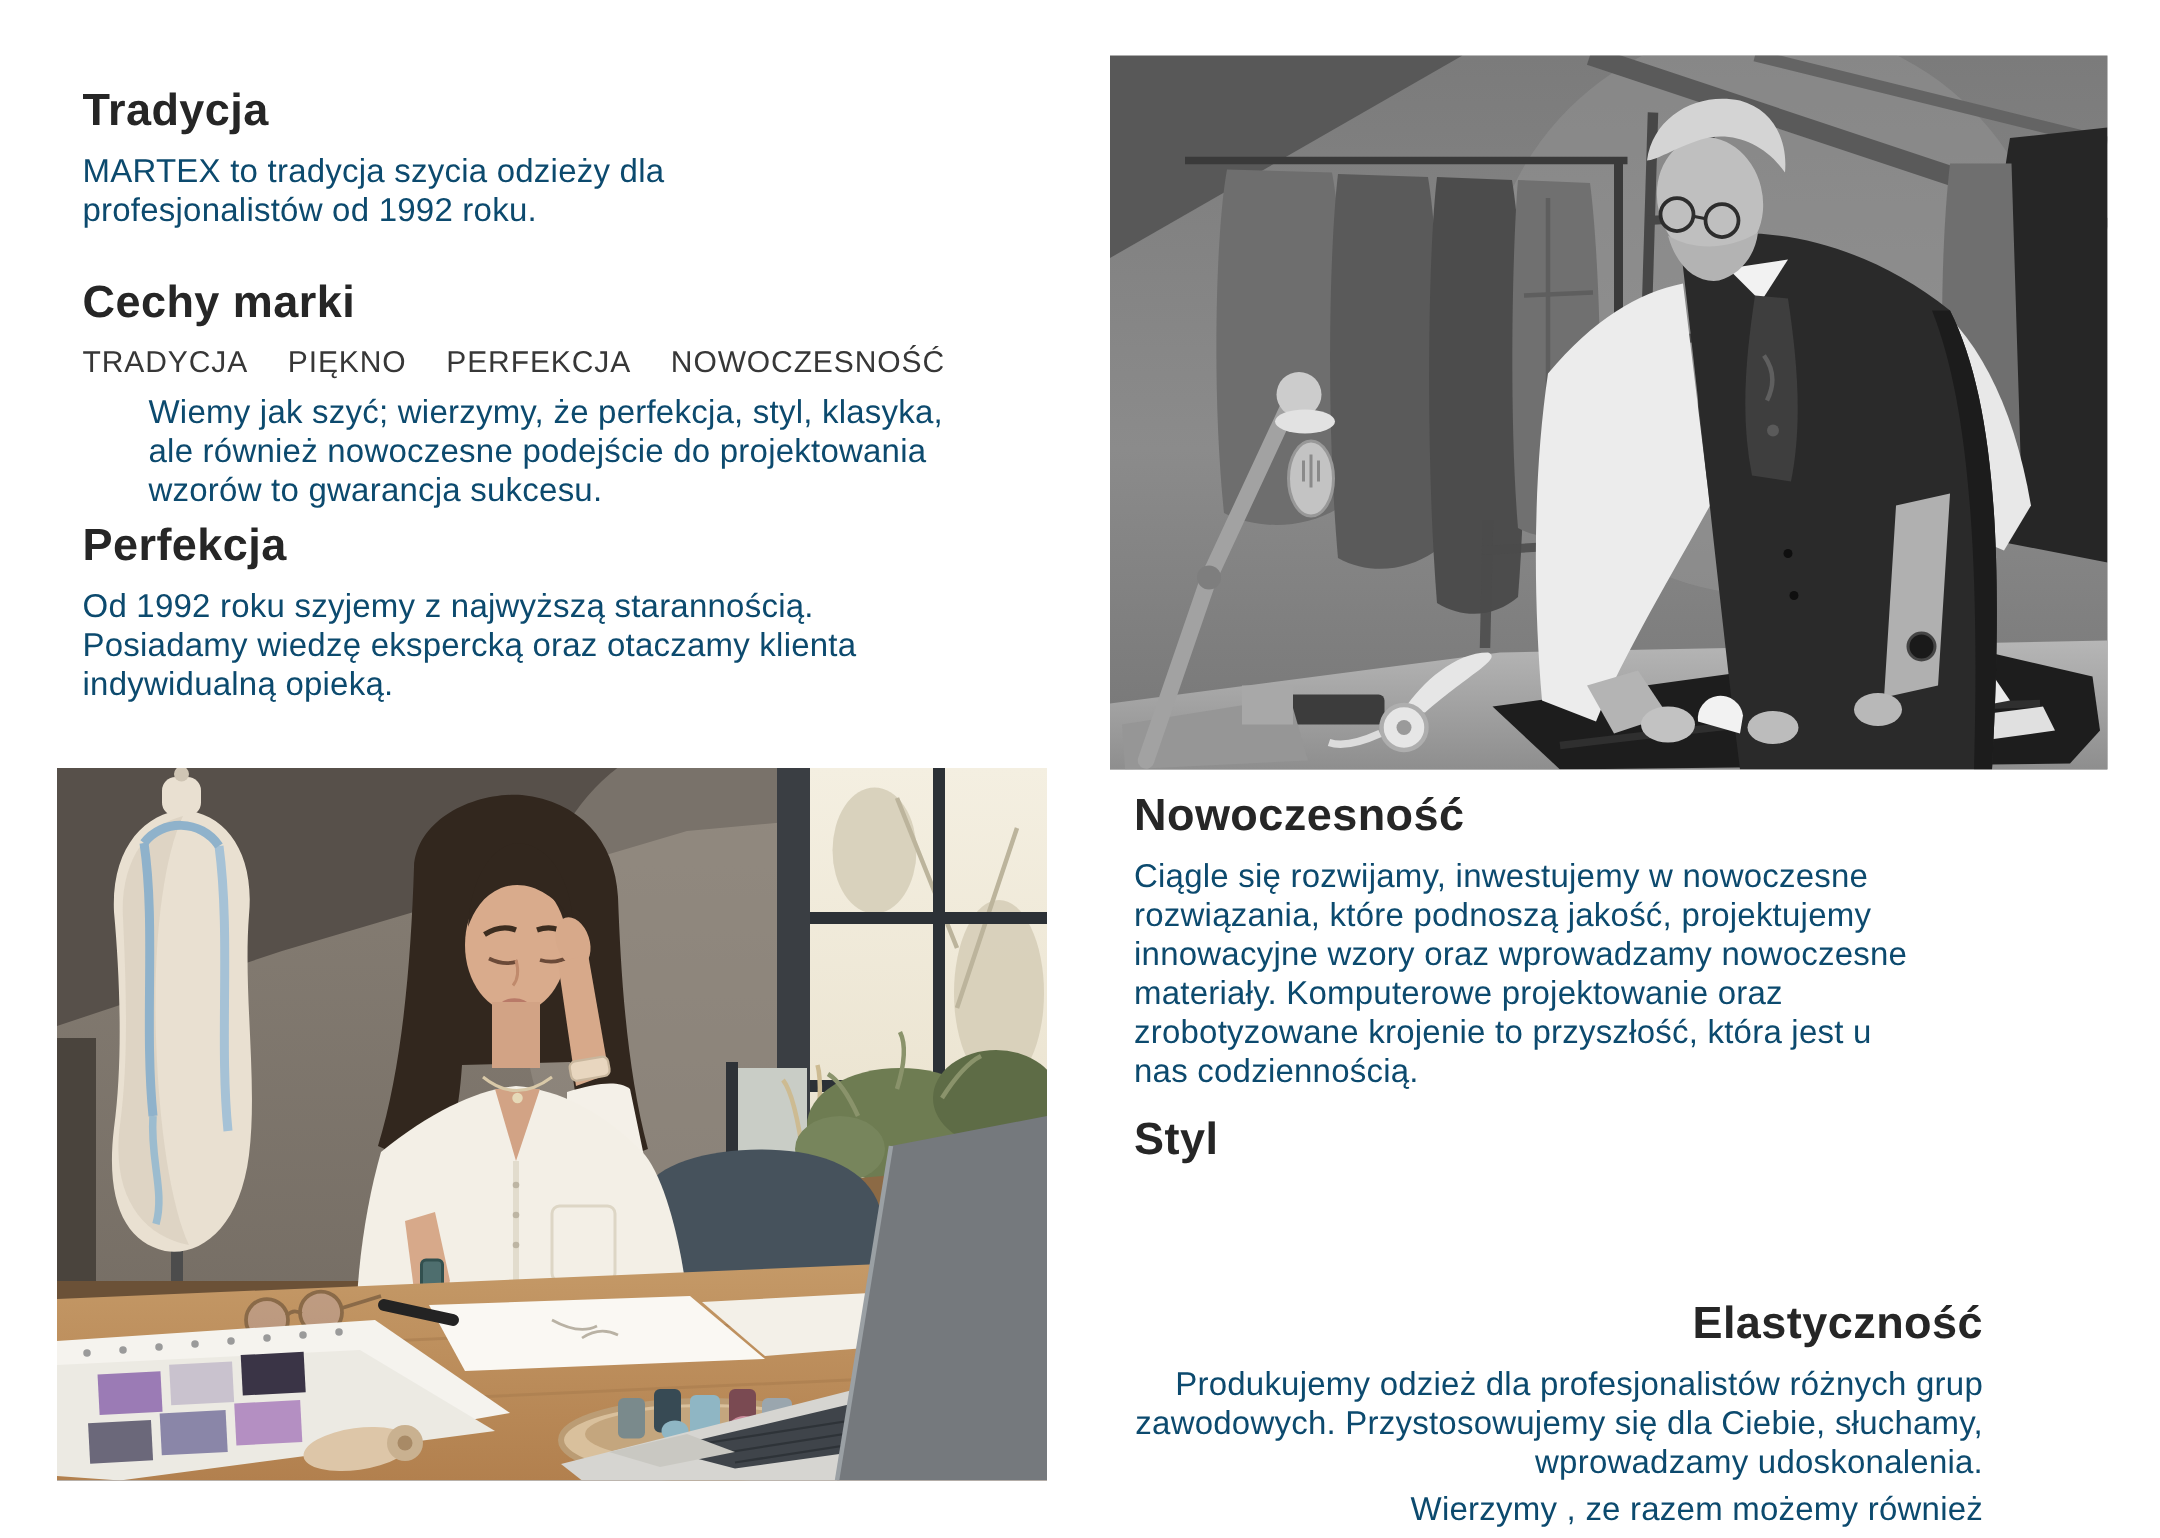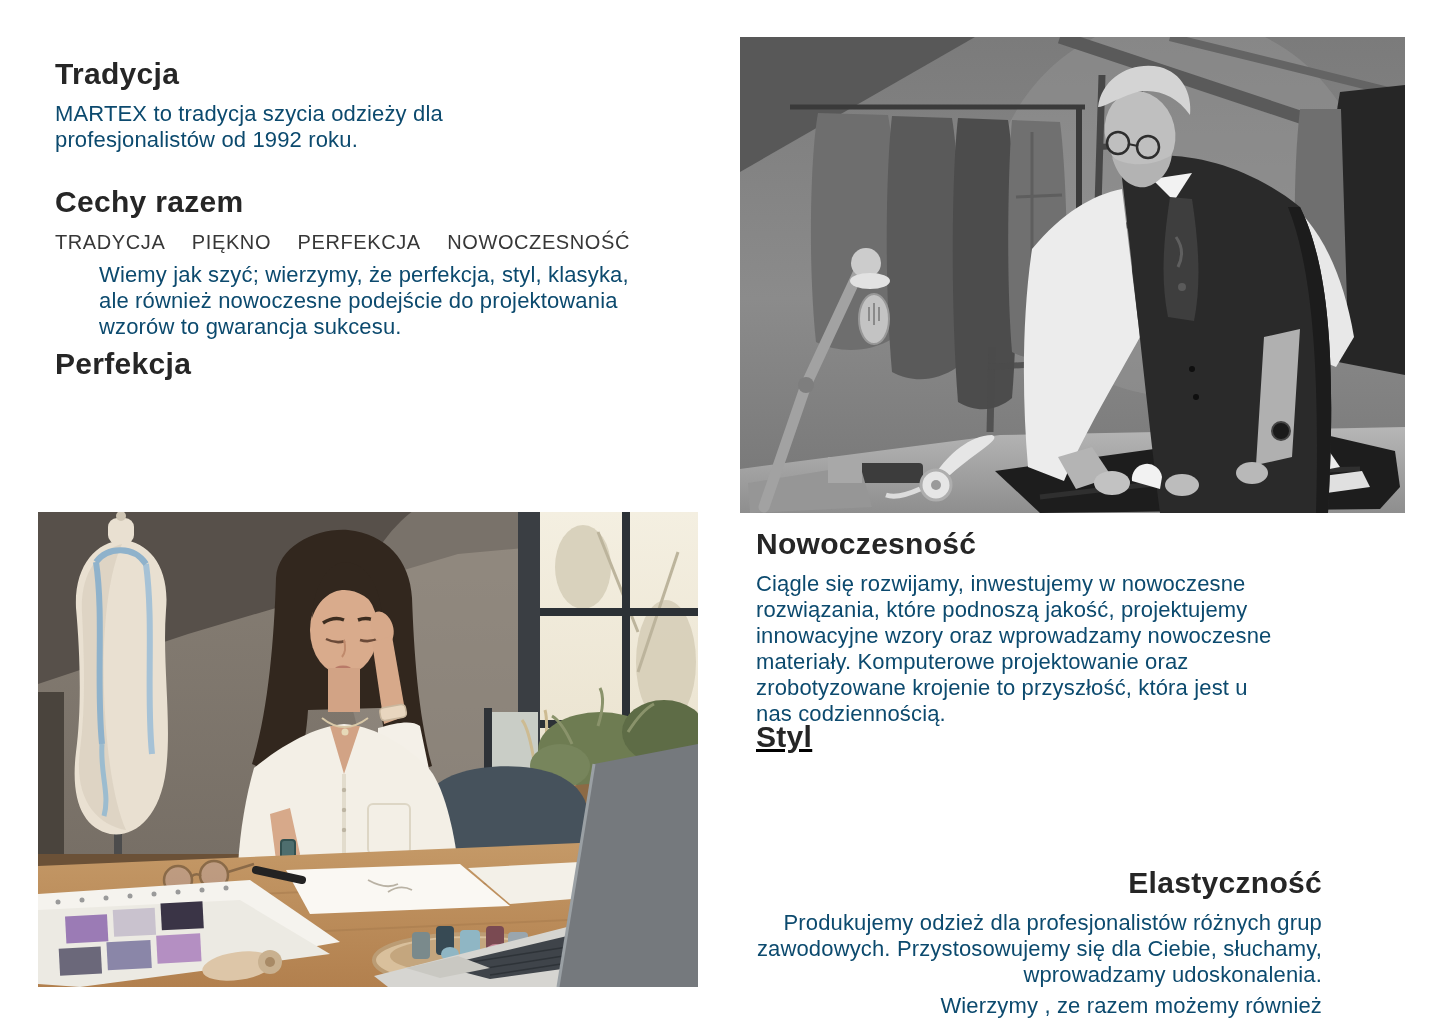--- a/index.html
+++ b/index.html
@@ -20,48 +20,49 @@
     display:flex;justify-content:space-between;width:575px;
     font-size:20px;line-height:26px;color:#373737;letter-spacing:.6px;
     margin:0 0 7px 0;
   }
   .tagline{margin-top:5px !important;}
   #sec-tradycja{left:55px;top:56px;width:430px;}
   #sec-cechy{left:55px;top:184px;width:578px;}
   #sec-cechy p{width:560px;margin-left:44px;}
   #sec-perfekcja{left:55px;top:346px;width:568px;}
   #sec-nowoczesnosc{left:756px;top:526px;width:524px;}
-  #sec-styl{left:756px;top:719px;width:534px;text-decoration:underline;}
+  #sec-styl{left:756px;top:742px;width:534px;}
   #sec-elastycznosc{left:756px;top:865px;width:566px;text-align:right;}
   .photo{position:absolute;overflow:hidden;background:#888;}
   #photo-tailor{left:740px;top:37px;width:665px;height:476px;}
   #photo-designer{left:38px;top:512px;width:660px;height:475px;}
   .photo svg{display:block;width:100%;height:100%;}
 </style>
 </head>
 <body>
 
 <section class="sec" id="sec-tradycja">
   <h2>Tradycja</h2>
   <p>MARTEX to tradycja szycia odzieży dla profesjonalistów od 1992 roku.</p>
 </section>
 
 <section class="sec" id="sec-cechy">
-  <h2>Cechy razem</h2>
+  <h2>Cechy marki</h2>
   <div class="features">
     <span>TRADYCJA</span>
     <span>PIĘKNO</span>
     <span>PERFEKCJA</span>
     <span>NOWOCZESNOŚĆ</span>
   </div>
   <p>Wiemy jak szyć; wierzymy, że perfekcja, styl, klasyka, ale również nowoczesne podejście do projektowania wzorów to gwarancja sukcesu.</p>
 </section>
 
 <section class="sec" id="sec-perfekcja">
   <h2>Perfekcja</h2>
+  <p>Od 1992 roku szyjemy z najwyższą starannością. Posiadamy wiedzę ekspercką oraz otaczamy klienta indywidualną opieką.</p>
 </section>
 
 <section class="sec" id="sec-nowoczesnosc">
   <h2>Nowoczesność</h2>
   <p>Ciągle się rozwijamy, inwestujemy w nowoczesne rozwiązania, które podnoszą jakość, projektujemy innowacyjne wzory oraz wprowadzamy nowoczesne materiały. Komputerowe projektowanie oraz zrobotyzowane krojenie to przyszłość, która jest u nas codziennością.</p>
 </section>
 
 <section class="sec" id="sec-styl">
   <h2>Styl</h2>
 </section>

